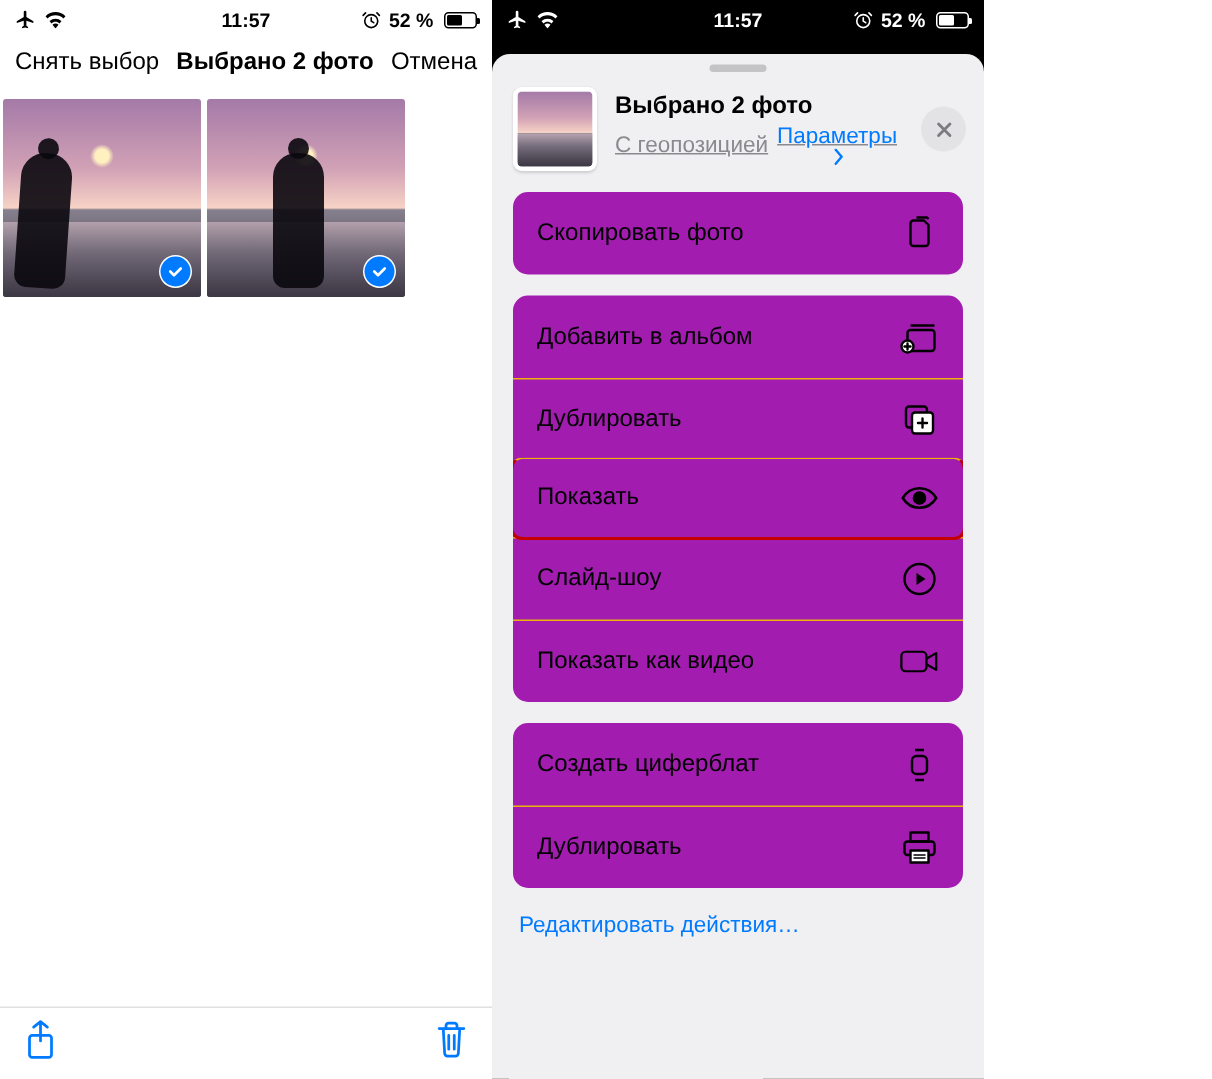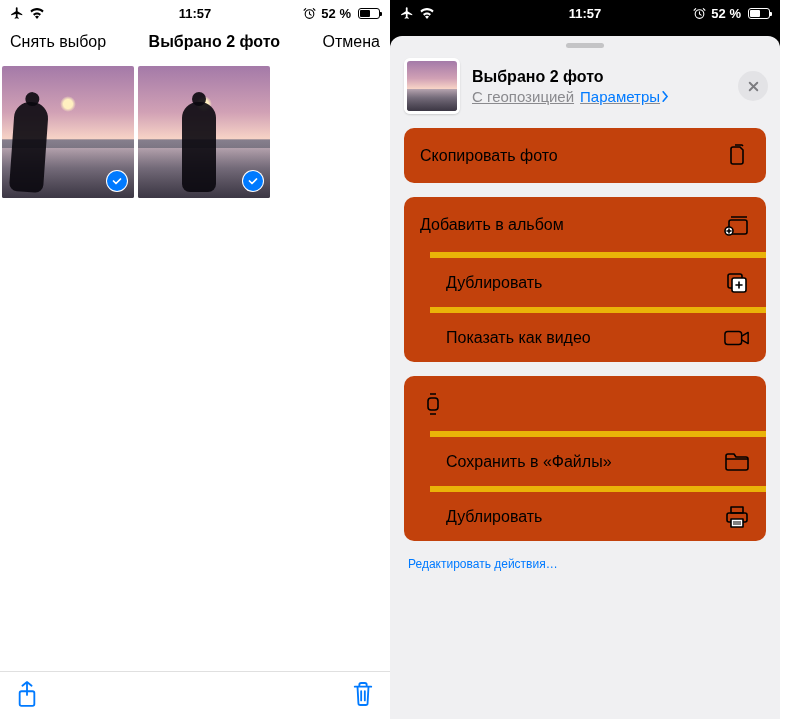--- a/index.html
+++ b/index.html
@@ -1,17 +1,17 @@
 <!DOCTYPE html>
 <html><head>
 <meta charset="utf-8">
 <style>
   * { box-sizing: border-box; margin: 0; padding: 0; }
   html, body { width: 808px; height: 719px; font-family: -apple-system, "Helvetica Neue", Arial, sans-serif; background: #fff; }
-  .container { display: flex; width: 780px; height: 719px; }
+  .container { display: flex; width: 656px; height: 719px; }
   .pane { width: 404px; height: 719px; position: relative; overflow: hidden; }
   .pane-right { background: #000; }
 
   
   .status-bar { height: 22px; display: flex; align-items: center; justify-content: space-between; padding: 4px 10px 0 10px; font-size: 13px; font-weight: 600; }
   .status-left, .status-right { display: flex; align-items: center; gap: 5px; min-width: 90px; }
   .status-right { justify-content: flex-end; }
   .pane-right .status-bar { color: #fff; }
   .battery { display: inline-flex; align-items: center; }
   .battery-body { width: 22px; height: 11px; border: 1px solid currentColor; border-radius: 3px; position: relative; margin-left: 2px; }
@@ -42,31 +42,31 @@
 
   
   .sheet { position: absolute; top: 36px; left: 0; right: 0; bottom: 0; background: #f0f0f2; border-radius: 12px 12px 0 0; display: flex; flex-direction: column; }
   .sheet-handle { width: 38px; height: 5px; background: #c4c4c6; border-radius: 3px; margin: 7px auto 0 auto; }
   .sheet-header { display: flex; align-items: center; padding: 10px 12px 14px 14px; gap: 12px; }
   .sheet-thumb { width: 56px; height: 56px; border-radius: 6px; background: linear-gradient(180deg, #a47aa8 0%, #d1a1b5 35%, #f7d3c6 55%, #867f8d 56%, #3d3a44 100%); position: relative; overflow: hidden; border: 3px solid #fff; box-shadow: 0 1px 2px rgba(0,0,0,0.15); }
   .sheet-thumb .shore { height: 22px; }
   .sheet-title-area { flex: 1; display: flex; flex-direction: column; gap: 2px; }
   .sheet-title { font-weight: 700; font-size: 16px; color: #000; }
   .sheet-sub { font-size: 15px; color: #8a8a8e; display: flex; gap: 6px; align-items: center; text-decoration: underline; }
-  .sheet-options { color: #007aff; display: inline-flex; align-items: center; }
+  .sheet-options { color: #007aff; display: inline-flex; align-items: center; flex-direction: column; }
   .close-btn { width: 30px; height: 30px; background: #e3e3e6; border-radius: 50%; display: flex; align-items: center; justify-content: center; }
 
   .actions-scroll { flex: 1; overflow-y: auto; padding: 0 14px 12px 14px; }
-  .action-group { background: #c2410c; border-radius: 10px; margin-top: 14px; overflow: hidden; }
+  .action-group { background: #a21caf; border-radius: 10px; margin-top: 14px; overflow: hidden; }
   .action-group:first-child { margin-top: 0; }
   .action-row { height: 55px; display: flex; align-items: center; justify-content: space-between; padding: 0 16px; font-size: 16px; color: #000; }
-  .action-row + .action-row { border-top: 6px solid #eab308; margin-left: 26px; }
+  .action-row + .action-row { border-top: 1px solid #eab308; }
   .highlight { border: 2.5px solid #c40000; border-radius: 8px; margin: -2px; position: relative; z-index: 2; }
   .action-icon { width: 26px; height: 26px; display: flex; align-items: center; justify-content: center; }
-  .edit-actions { color: #007aff; font-size: 12px; padding: 16px 4px 10px 4px; }
+  .edit-actions { color: #007aff; font-size: 15px; padding: 16px 4px 10px 4px; }
 </style>
 </head>
 <body>
 
 <div class="container">
 
   <div class="pane">
     <div class="status-bar">
       <div class="status-left">
         <span class="airplane-icon">
@@ -235,46 +235,56 @@
           <div class="action-row">
             <span>Дублировать</span>
             <span class="action-icon">
               <svg width="24" height="24" viewBox="0 0 24 24" fill="none" stroke="#000" stroke-width="1.6" stroke-linejoin="round">
                   <rect x="3" y="3" width="14" height="14" rx="2"></rect>
                   <rect x="7" y="7" width="14" height="14" rx="2" fill="#fff"></rect>
                   <path d="M14 11v6M11 14h6" stroke-linecap="round"></path>
                 </svg>
             </span>
           </div>
+          <div class="action-row highlight">
+            <span>Показать</span>
+            <span class="action-icon">
+              <svg width="28" height="18" viewBox="0 0 28 18" fill="none" stroke="#000" stroke-width="1.8">
+                  <path d="M2 9c3-5 8-7 12-7s9 2 12 7c-3 5-8 7-12 7S5 14 2 9z"></path>
+                  <circle cx="14" cy="9" r="4" fill="#000"></circle>
+                </svg>
+            </span>
+          </div>
+          <div class="action-row">
+            <span>Слайд-шоу</span>
+            <span class="action-icon">
+              <svg width="24" height="24" viewBox="0 0 24 24" fill="none" stroke="#000" stroke-width="1.6">
+                  <circle cx="12" cy="12" r="10"></circle>
+                  <path d="M10 8l6 4-6 4V8z" fill="#000" stroke="none"></path>
+                </svg>
+            </span>
+          </div>
           <div class="action-row">
             <span>Показать как видео</span>
             <span class="action-icon">
               <svg width="28" height="18" viewBox="0 0 28 18" fill="none" stroke="#000" stroke-width="1.6" stroke-linejoin="round">
                   <rect x="1" y="2" width="18" height="14" rx="3"></rect>
                   <path d="M19 7l7-4v12l-7-4"></path>
                 </svg>
             </span>
           </div>
         </div>
 
         <div class="action-group">
           <div class="action-row">
+            <span>Создать циферблат</span>
             <span class="action-icon">
               <svg width="14" height="24" viewBox="0 0 14 24" fill="none" stroke="#000" stroke-width="1.6" stroke-linejoin="round">
                   <rect x="2" y="6" width="10" height="12" rx="3"></rect>
                   <path d="M4 2h6M4 22h6"></path>
-                </svg>
-            </span>
-          </div>
-          <div class="action-row">
-            <span>Сохранить в «Файлы»</span>
-            <span class="action-icon">
-              <svg width="26" height="20" viewBox="0 0 26 20" fill="none" stroke="#000" stroke-width="1.6" stroke-linejoin="round">
-                  <path d="M2 4a2 2 0 0 1 2-2h6l2 3h10a2 2 0 0 1 2 2v9a2 2 0 0 1-2 2H4a2 2 0 0 1-2-2V4z"></path>
-                  <path d="M2 7h22"></path>
                 </svg>
             </span>
           </div>
           <div class="action-row">
             <span>Дублировать</span>
             <span class="action-icon">
               <svg width="24" height="22" viewBox="0 0 24 22" fill="none" stroke="#000" stroke-width="1.6" stroke-linejoin="round">
                   <rect x="2" y="7" width="20" height="9" rx="2"></rect>
                   <rect x="6" y="1" width="12" height="6"></rect>
                   <rect x="6" y="13" width="12" height="8" fill="#fff"></rect>

